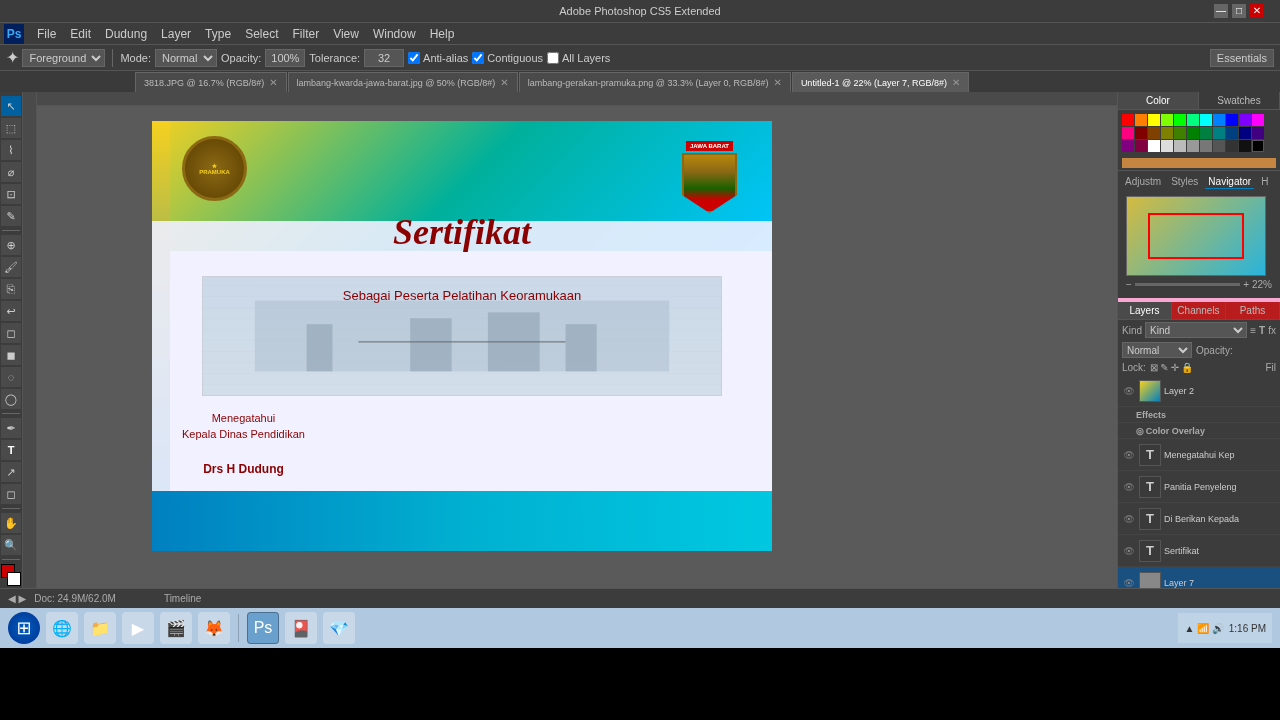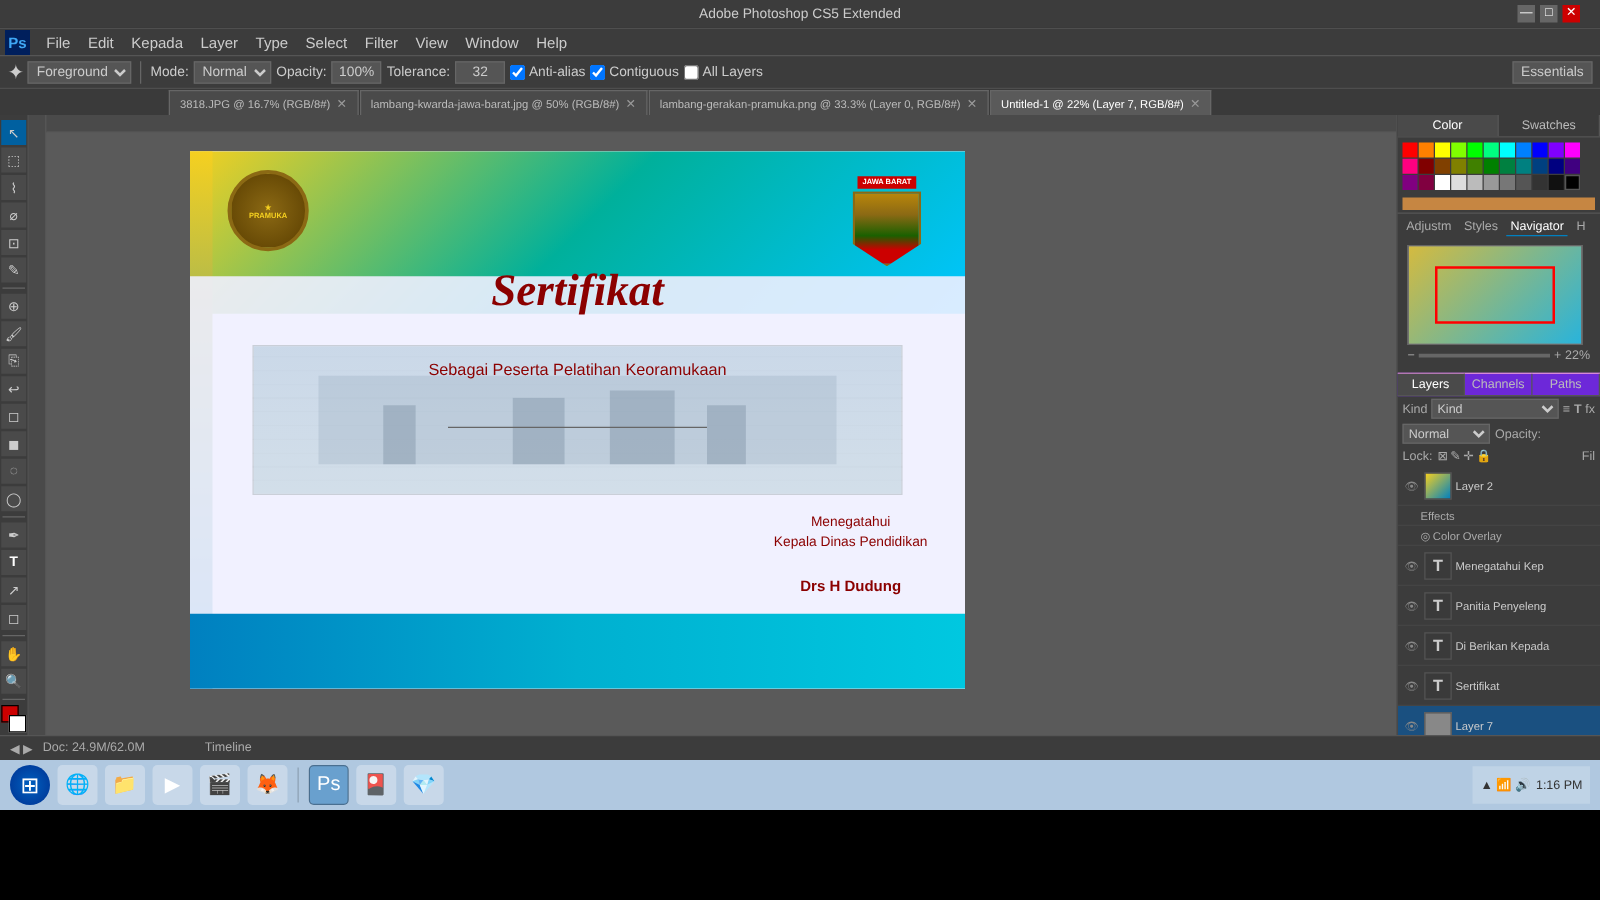--- a/index.html
+++ b/index.html
@@ -302,21 +302,21 @@
     .cert-main-text {
       font-size: 13px;
       color: #8B0000;
       line-height: 1.6;
     }
     .cert-signers {
       position: absolute;
       bottom: 75px;
       left: 0; right: 0;
       display: flex;
-      justify-content: flex-end;
+      justify-content: space-between;
       padding: 0 30px;
       gap: 12px;
     }
     .cert-signer {
       text-align: center;
     }
     .cert-signer-title {
       font-size: 11px;
       color: #8B0000;
       line-height: 1.4;
@@ -411,23 +411,23 @@
 
     
     #layers-panel {
       flex: 1;
       overflow: hidden;
       display: flex;
       flex-direction: column;
     }
     #layers-tabs {
       display: flex;
-      background: #6d28d9;
+      background: #b91c1c;
       border-bottom: 1px solid #555;
-      border-top: 1px solid #f9a8d4;
+      border-top: 4px solid #f9a8d4;
     }
     .layers-tab {
       flex: 1;
       text-align: center;
       padding: 3px 0;
       font-size: 10px;
       color: #bbb;
       cursor: pointer;
       border-right: 1px solid #555;
     }
@@ -490,20 +490,21 @@
     }
     .layer-effect {
       padding-left: 18px;
       display: flex;
       align-items: center;
       gap: 2px;
       font-size: 9px;
       color: #aaa;
       height: 16px;
       border-bottom: 1px solid #444;
+      font-weight: bold;
     }
     .layer-t-icon {
       width: 22px; height: 22px;
       background: #3a3a3a;
       border: 1px solid #555;
       display: flex; align-items: center; justify-content: center;
       font-size: 13px; font-weight: bold; color: #ccc;
       flex-shrink: 0;
     }
 
@@ -563,21 +564,21 @@
   <span id="title-bar-title">Adobe Photoshop CS5 Extended</span>
   <span class="title-btn">—</span>
   <span class="title-btn">□</span>
   <span class="title-btn" style="background:#c00;">✕</span>
 </div>
 
 <div id="menu-bar">
   <div class="ps-logo">Ps</div>
   <span class="menu-item">File</span>
   <span class="menu-item">Edit</span>
-  <span class="menu-item">Kepada</span>
+  <span class="menu-item">Dudung</span>
   <span class="menu-item">Layer</span>
   <span class="menu-item">Type</span>
   <span class="menu-item">Select</span>
   <span class="menu-item">Filter</span>
   <span class="menu-item">View</span>
   <span class="menu-item">Window</span>
   <span class="menu-item">Help</span>
 </div>
 
 <div id="toolbar">

